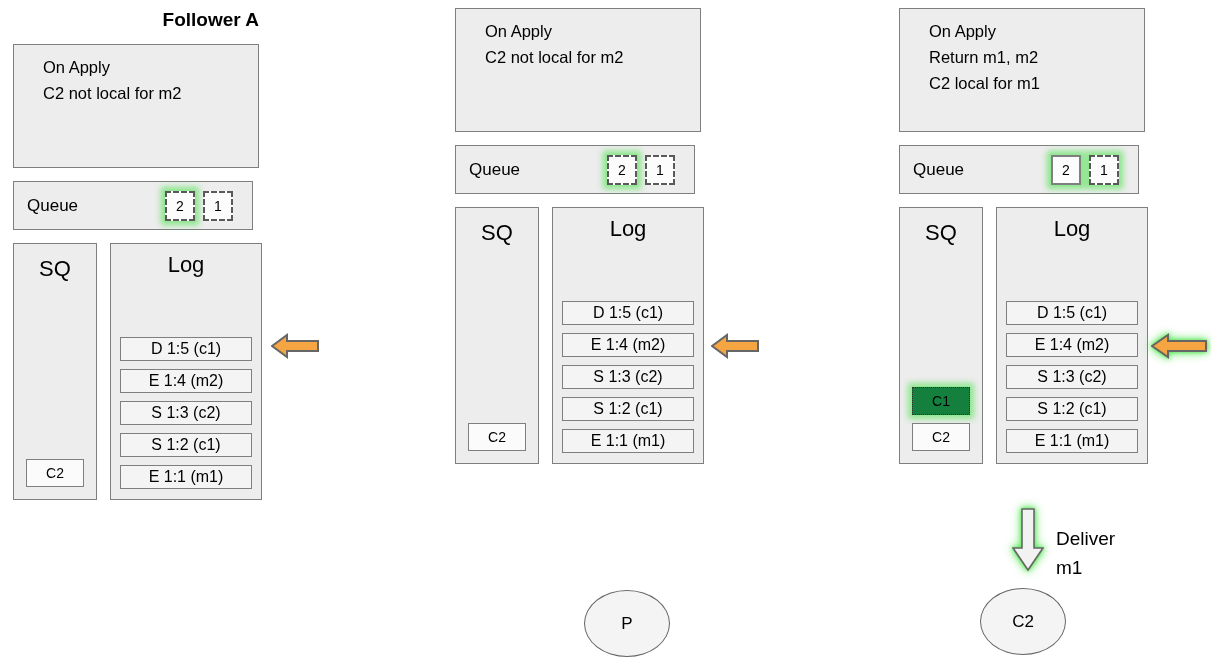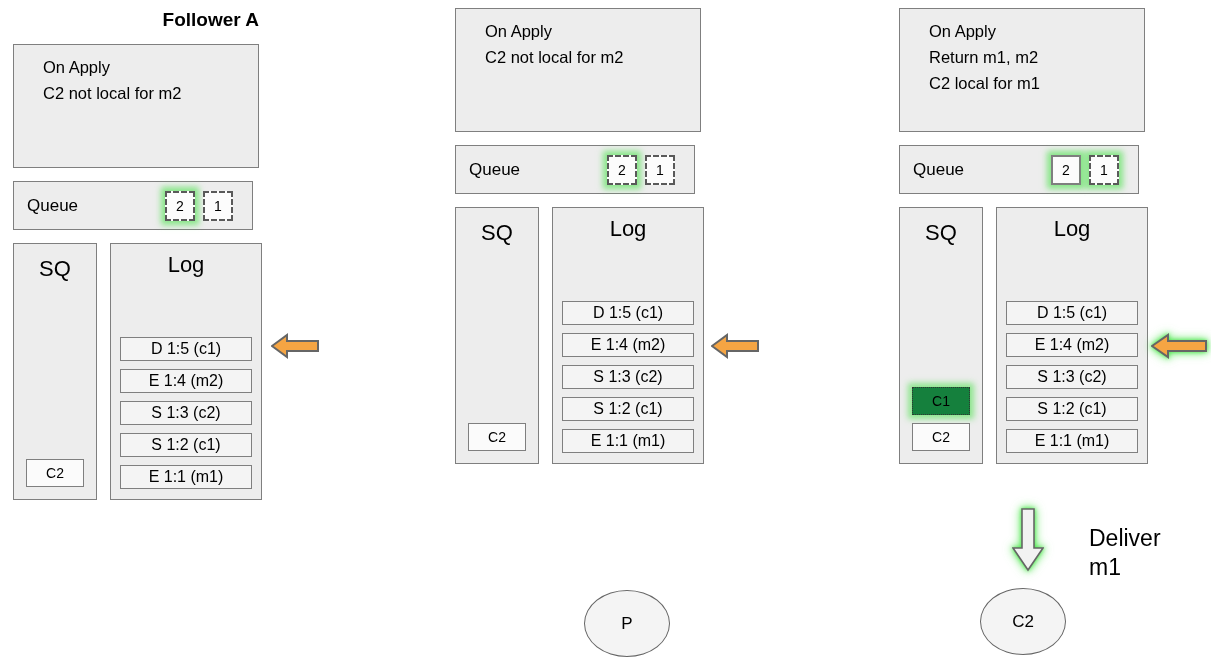--- a/index.html
+++ b/index.html
@@ -70,21 +70,21 @@
     justify-content:center; font-size:16px;
   }
 
   .apply-arrow { position:absolute; }
   .arrow-a { left:271px; top:333px; }
   .arrow-b { left:711px; top:333px; }
   .arrow-c { left:1151px; top:333px; }
   .glow-svg { filter:drop-shadow(0 0 2px rgba(70,230,70,0.9)) drop-shadow(0 0 5px rgba(70,230,70,0.8)); }
 
   .down-arrow { position:absolute; left:1012px; top:508px; }
-  .deliver { position:absolute; left:1056px; top:524px; font-size:23px; line-height:29px;margin-left:33px; }
+  .deliver { position:absolute; left:1056px; top:524px; font-size:19px; line-height:29px; }
 
   .ellipse {
     position:absolute; width:86px; height:67px; border-radius:50%;
     background:#f4f4f4; border:1.5px solid #666666; box-sizing:border-box;
     display:flex; align-items:center; justify-content:center; font-size:17px;
   }
   .ellipse-p  { left:584px; top:590px; }
   .ellipse-c2 { left:980px; top:588px; }
 </style>
 </head>

